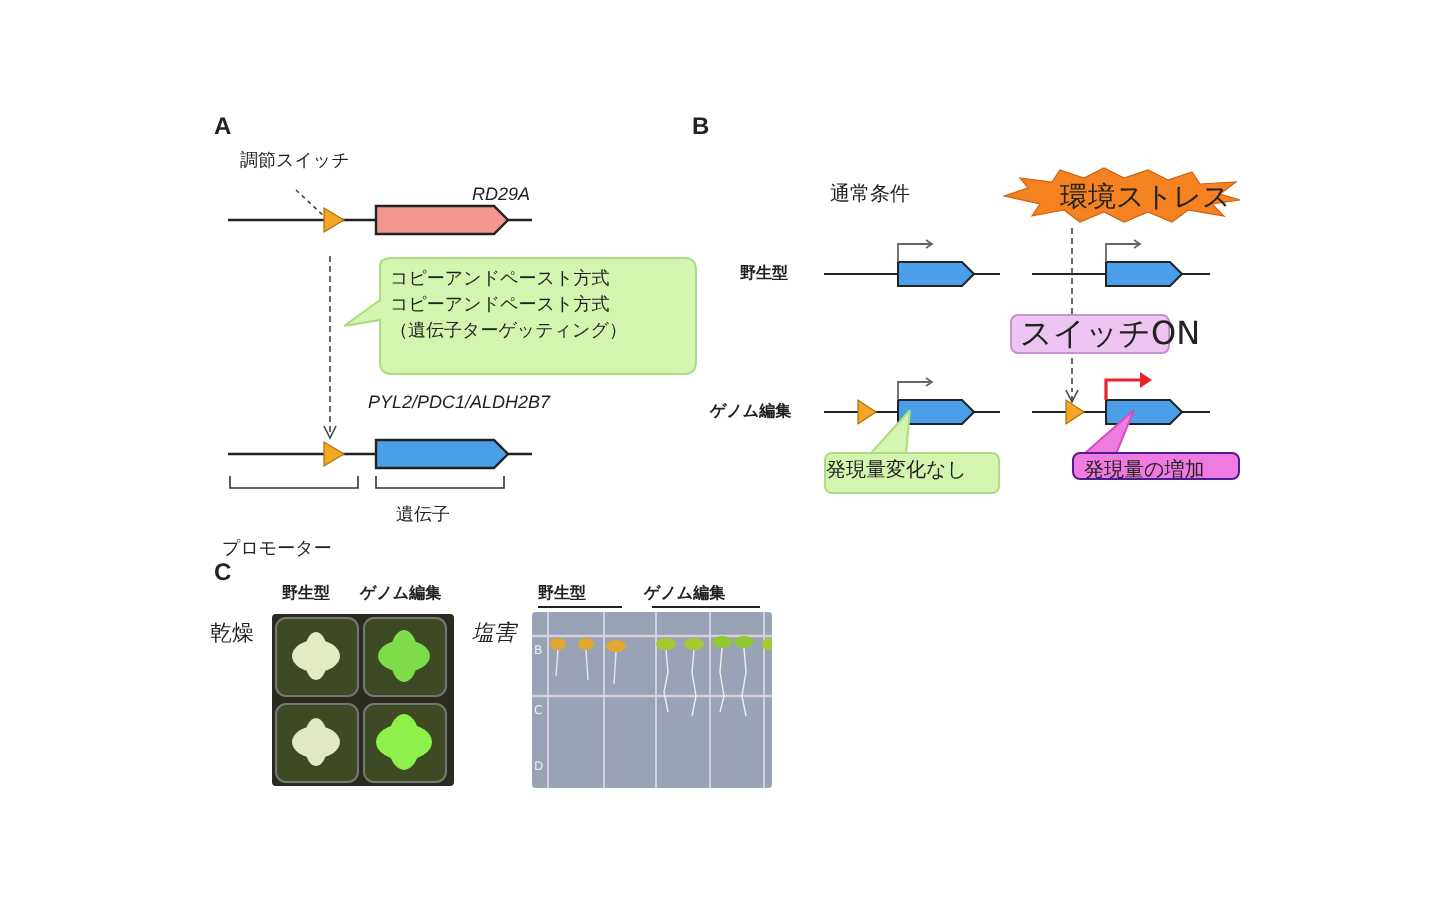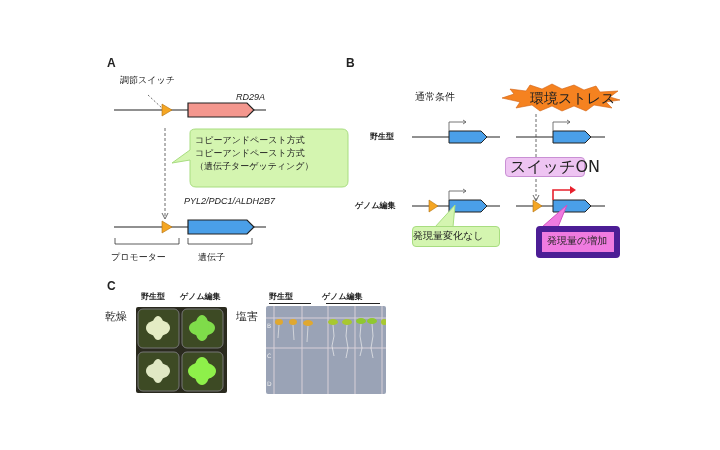--- a/index.html
+++ b/index.html
@@ -44,21 +44,21 @@
 <svg class="abs" style="left:170px;top:128px;" width="180" height="62">
   <path d="M20,5 Q20,1 26,1 L172,1 Q178,1 178,7 L178,53 Q178,59 172,59 L26,59 Q20,59 20,53 L20,32 L2,35 L20,22 Z" fill="#d4f5b0" stroke="#a8dd80" stroke-width="1"></path>
 </svg>
 <div class="abs callout" style="left:195px;top:134px;font-size:9px;line-height:13px;">
   <div>コピーアンドペースト方式</div>
   <div>コピーアンドペースト方式</div>
   <div>（遺伝子ターゲッティング）</div>
 </div>
 
 <div class="abs ital" style="left:184px;top:196px;">PYL2/PDC1/ALDH2B7</div>
-<div class="abs txt" style="left:111px;top:251px;">プロモーター</div>
+<div class="abs txt" style="left:111px;top:268px;">プロモーター</div>
 <div class="abs txt" style="left:198px;top:251px;">遺伝子</div>
 
 <div class="abs panel-label" style="left:346px;top:56px;">B</div>
 <div class="abs txt" style="left:415px;top:90px;font-size:10px;">通常条件</div>
 
 <svg class="abs" style="left:500px;top:83px;" width="122" height="30">
   <polygon points="2,15 14,11 10,6 26,8 30,2 42,6 52,1 62,6 74,2 84,7 96,3 100,9 118,8 110,14 120,17 106,19 112,25 94,22 86,28 74,23 62,28 52,23 40,28 32,22 16,25 20,19" fill="#f58220" stroke="#d06010" stroke-width="0.6"></polygon>
 </svg>
 <div class="abs txt" style="left:530px;top:90px;font-size:14px;">環境ストレス</div>
 
@@ -97,21 +97,21 @@
 <div class="abs callout" style="left:505px;top:157px;width:80px;height:20px;background:#eec4f2;border:1px solid #c990d4;border-radius:4px;padding:3px 4px;font-size:16px;">スイッチON</div>
 
 <svg class="abs" style="left:405px;top:205px;" width="100" height="45">
   <polygon points="50,0 30,22 48,22" fill="#d4f5b0" stroke="#a8dd80" stroke-width="1"></polygon>
 </svg>
 <div class="abs callout" style="left:412px;top:226px;width:88px;height:21px;background:#d4f5b0;border:1px solid #a8dd80;border-radius:4px;padding:3px 0;font-size:10px;">発現量変化なし</div>
 
 <svg class="abs" style="left:530px;top:205px;" width="100" height="45">
   <polygon points="37,0 12,22 28,22" fill="#f07be0" stroke="#d050c0" stroke-width="1"></polygon>
 </svg>
-<div class="abs callout" style="left:536px;top:226px;width:84px;height:32px;background:#f07be0;border:6px solid #4c1d95;border-radius:4px;padding:3px 5px;font-size:10px;">発現量の増加</div>
+<div class="abs callout" style="left:536px;top:226px;width:84px;height:14px;background:#f07be0;border:1px solid #4c1d95;border-radius:4px;padding:3px 5px;font-size:10px;">発現量の増加</div>
 
 <div class="abs panel-label" style="left:107px;top:279px;">C</div>
 <div class="abs txt-b" style="left:141px;top:291px;">野生型</div>
 <div class="abs txt-b" style="left:180px;top:291px;">ゲノム編集</div>
 <div class="abs txt" style="left:105px;top:309px;font-size:11px;">乾燥</div>
 
 <div class="abs photo" style="left:136px;top:307px;width:91px;height:86px;background:#2a2a1e;">
   <svg width="91" height="86">
     <rect x="2" y="2" width="41" height="39" rx="5" fill="#3d4a24" stroke="#777" stroke-width="1"></rect>
     <rect x="46" y="2" width="41" height="39" rx="5" fill="#3d4a24" stroke="#777" stroke-width="1"></rect>
@@ -129,21 +129,21 @@
         <ellipse cx="22" cy="64" rx="12" ry="8"></ellipse>
         <ellipse cx="22" cy="64" rx="6" ry="12"></ellipse>
       </g>
     <g fill="#8ef04a">
         <ellipse cx="66" cy="64" rx="14" ry="9"></ellipse>
         <ellipse cx="66" cy="64" rx="8" ry="14"></ellipse>
       </g>
   </svg>
 </div>
 
-<div class="abs txt" style="left:236px;top:309px;font-size:11px;">塩害</div>
+<div class="abs txt" style="left:236px;top:309px;font-size:11px;font-style:italic;">塩害</div>
 <div class="abs txt-b" style="left:269px;top:291px;">野生型</div>
 <div class="abs txt-b" style="left:322px;top:291px;">ゲノム編集</div>
 <div class="abs" style="left:269px;top:303px;width:42px;height:1px;background:#222;"></div>
 <div class="abs" style="left:326px;top:303px;width:54px;height:1px;background:#222;"></div>
 
 <div class="abs photo" style="left:266px;top:306px;width:120px;height:88px;background:#9aa3b6;">
   <svg width="120" height="88">
     <line x1="0" y1="12" x2="120" y2="12" stroke="#d8d0d8" stroke-width="1.2"></line>
     <line x1="0" y1="42" x2="120" y2="42" stroke="#d8d0d8" stroke-width="1.2"></line>
     <line x1="8" y1="0" x2="8" y2="88" stroke="#d8d0d8" stroke-width="1"></line>

